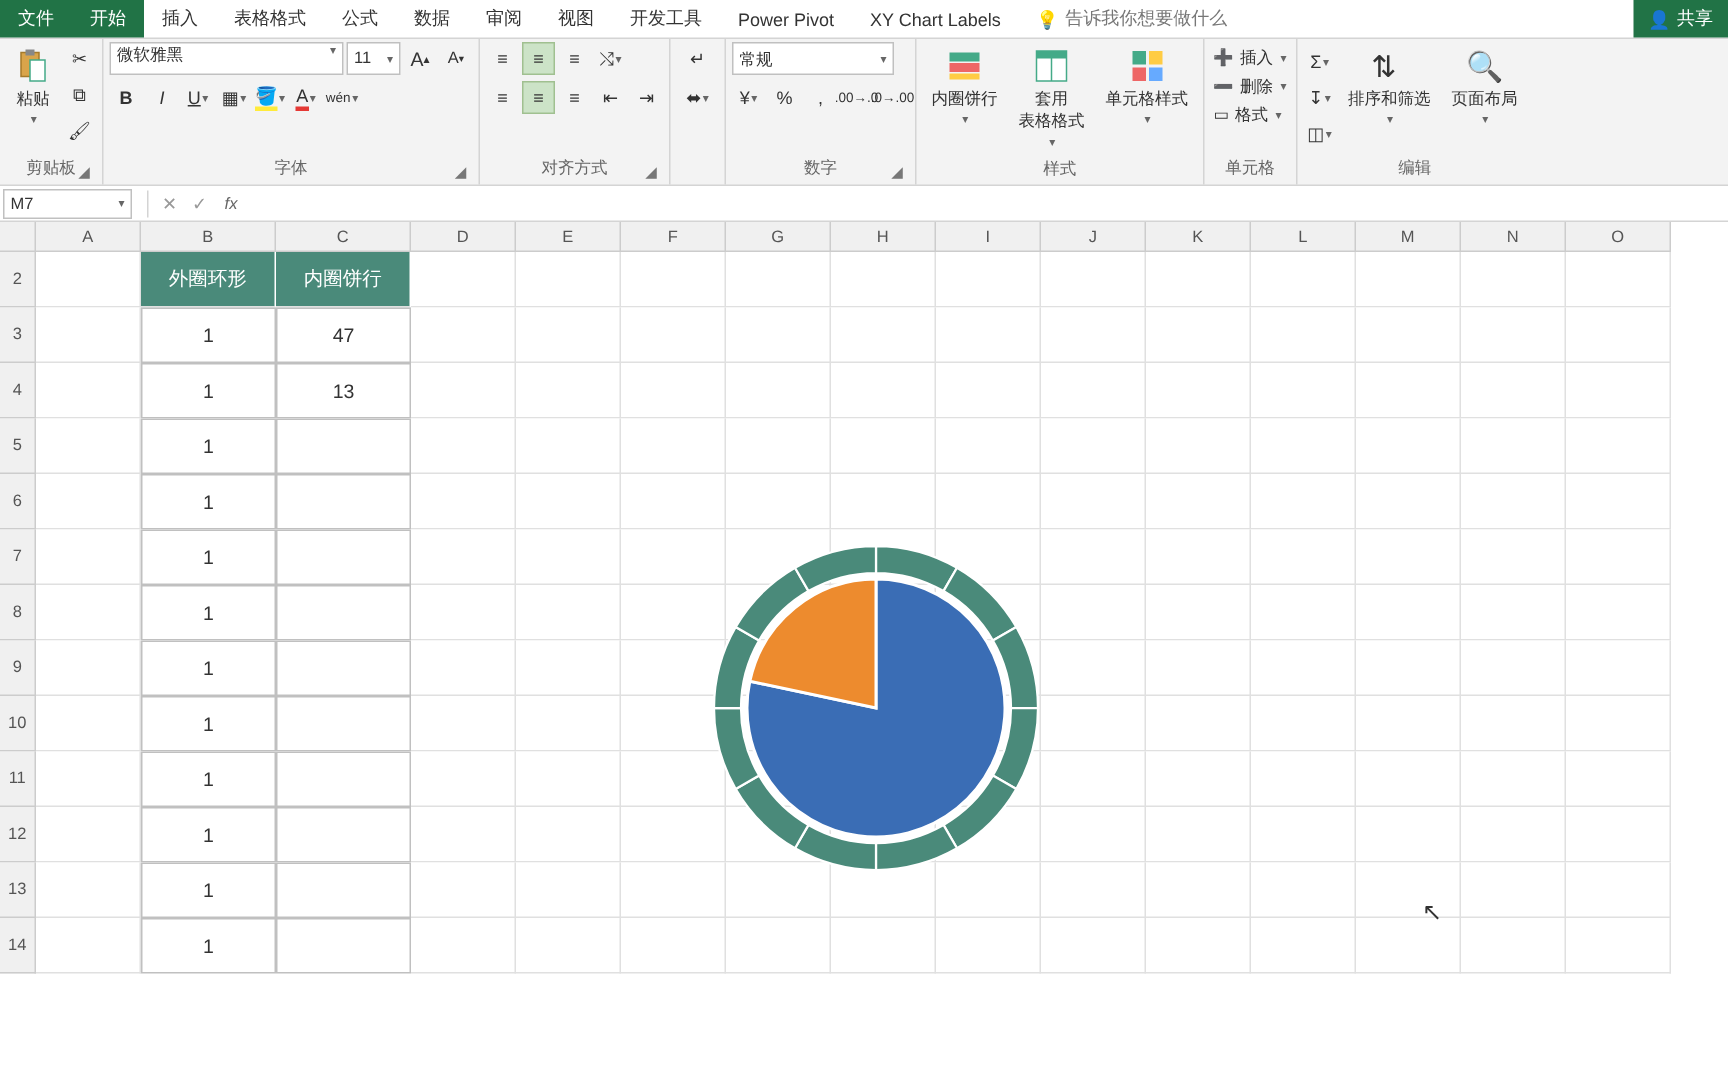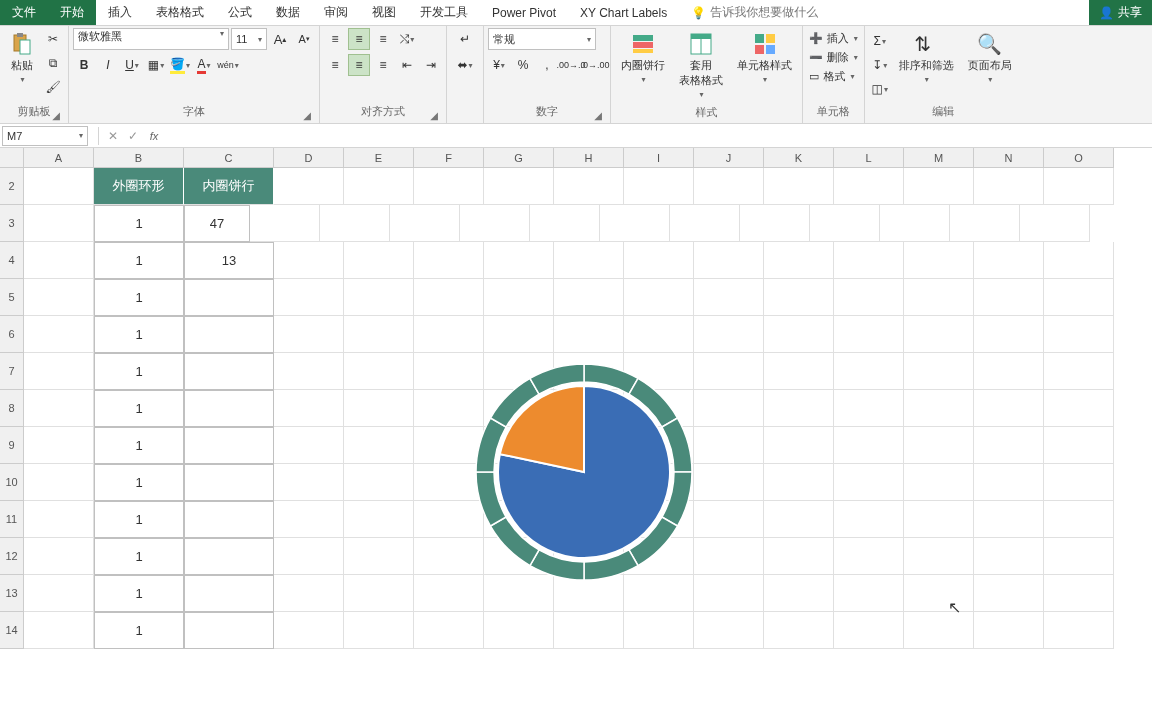--- a/index.html
+++ b/index.html
@@ -339,21 +339,21 @@
         <div class="cell" style="width:70px;height:37px"></div>
         <div class="cell" style="width:70px;height:37px"></div>
         <div class="cell" style="width:70px;height:37px"></div>
         <div class="cell" style="width:70px;height:37px"></div>
         <div class="cell" style="width:70px;height:37px"></div>
       </div>
       <div class="grid-row">
         <div class="row-h" style="height:37px">3</div>
         <div class="cell" style="width:70px;height:37px"></div>
         <div class="cell tb" style="width:90px;height:37px">1</div>
-        <div class="cell tb" style="width:66px;height:37px">47</div>
+        <div class="cell tb" style="width:90px;height:37px">47</div>
         <div class="cell" style="width:70px;height:37px"></div>
         <div class="cell" style="width:70px;height:37px"></div>
         <div class="cell" style="width:70px;height:37px"></div>
         <div class="cell" style="width:70px;height:37px"></div>
         <div class="cell" style="width:70px;height:37px"></div>
         <div class="cell" style="width:70px;height:37px"></div>
         <div class="cell" style="width:70px;height:37px"></div>
         <div class="cell" style="width:70px;height:37px"></div>
         <div class="cell" style="width:70px;height:37px"></div>
         <div class="cell" style="width:70px;height:37px"></div>

